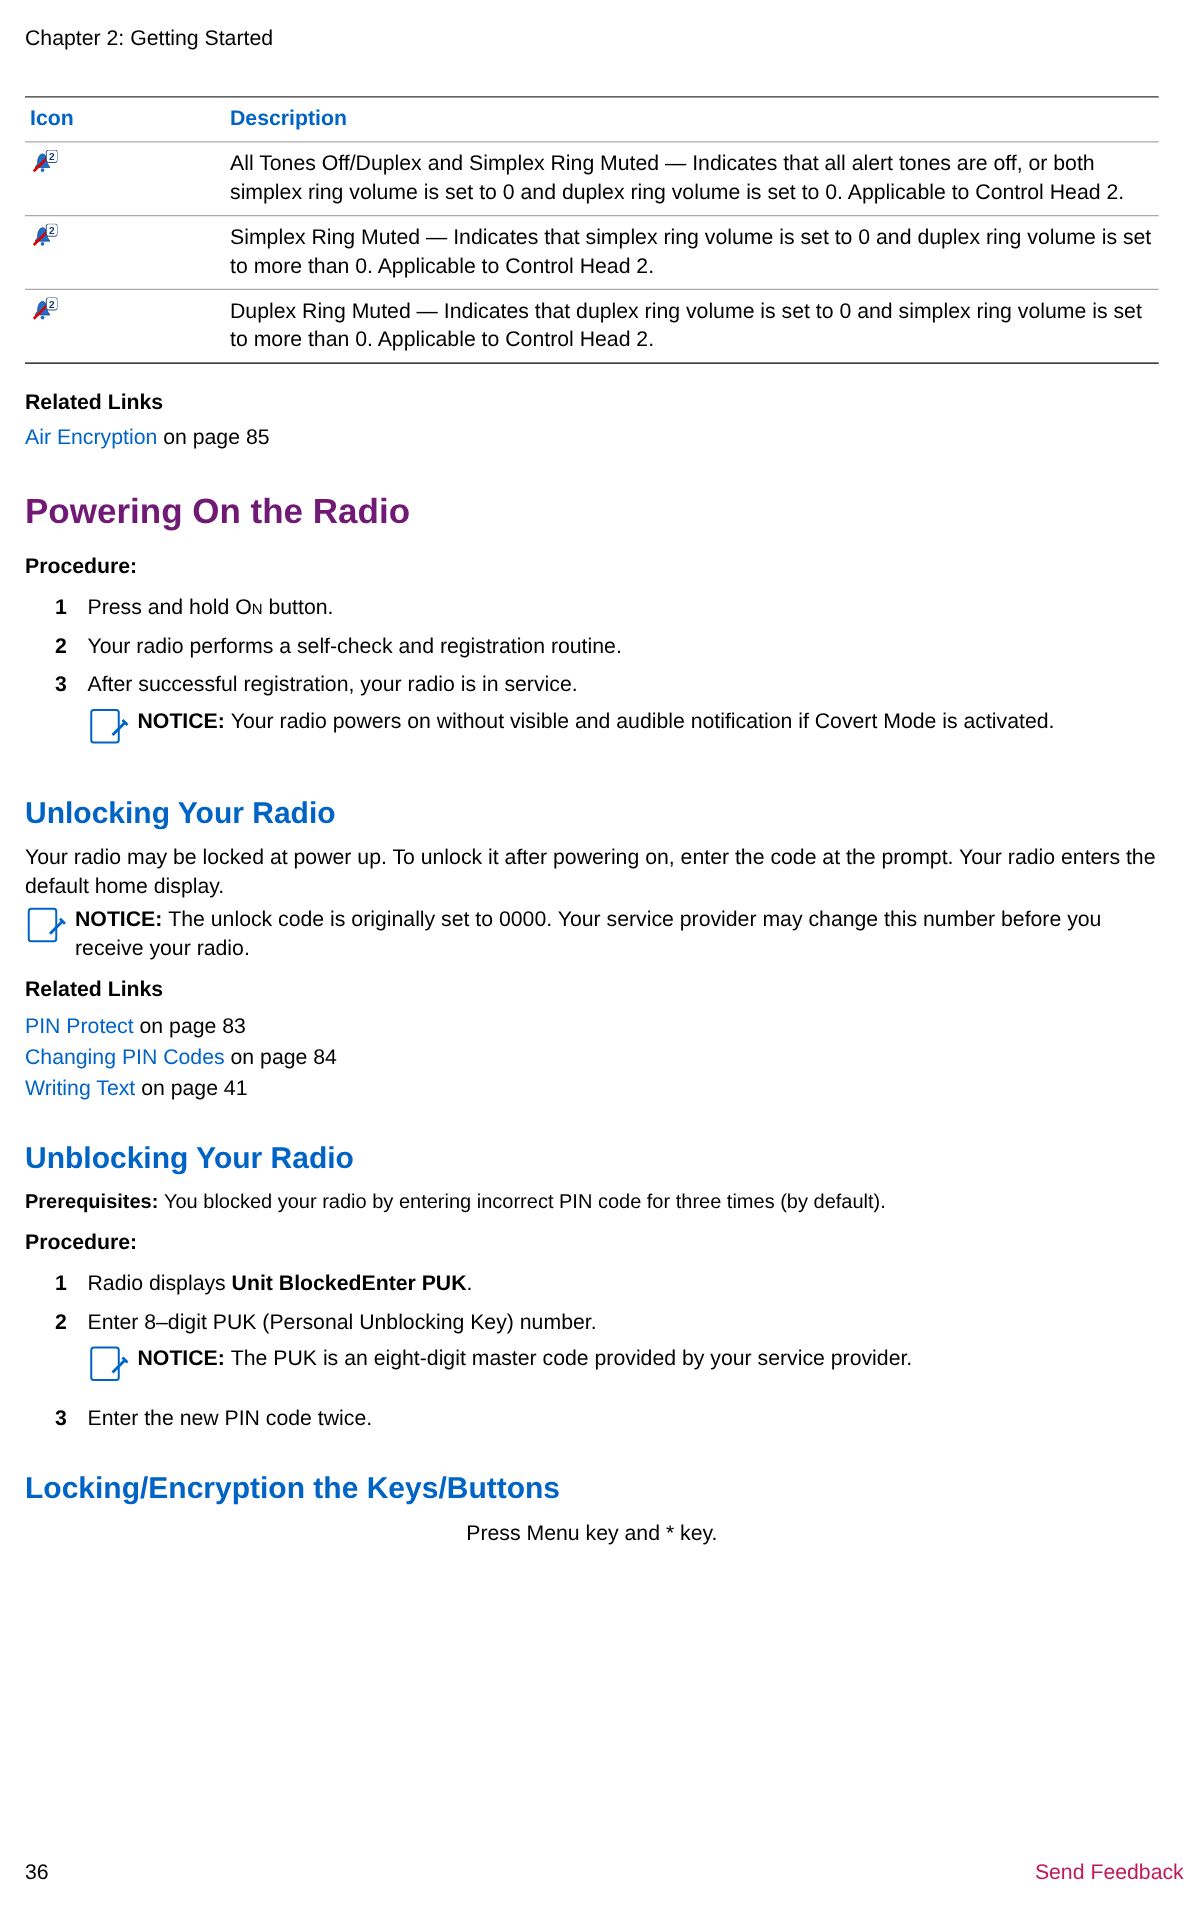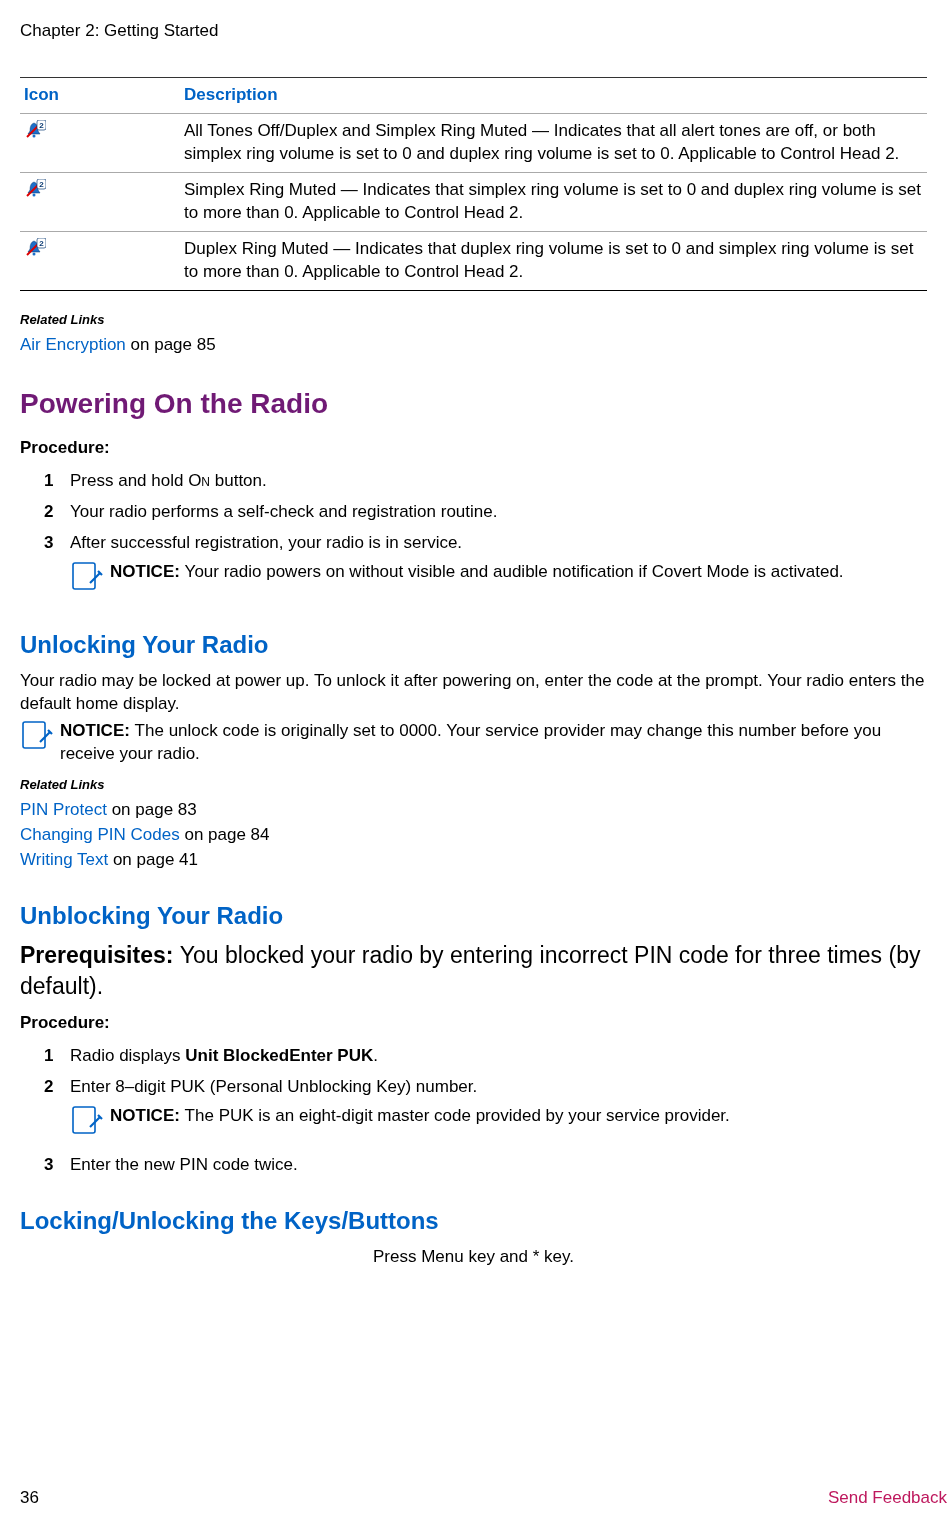--- a/index.html
+++ b/index.html
@@ -38,40 +38,40 @@
       font-size: 17px;
     }
     table.icon-table tr:last-child td { border-bottom: 1.5px solid #000; }
     .bell-icon-wrap {
       display: inline-block;
       position: relative;
       width: 22px;
       height: 20px;
     }
     .bell-icon-wrap svg { position: absolute; top: 0; left: 0; }
-    .related-heading { font-weight: bold; font-size: 13px; margin-top: 10px; margin-bottom: 6px; font-style: italic; }
+    .related-heading { font-weight: bold; font-size: 17px; margin-top: 10px; margin-bottom: 6px; }
     .link-line { font-size: 17px; margin-bottom: 2px; }
     .link-line .link-text { color: #0063c6; }
     .link-line .page-text { color: #000; }
     h2.section-h {
       color: #701a75;
       font-size: 28px;
       font-weight: bold;
       margin-top: 28px;
       margin-bottom: 14px;
     }
     h3.section-h3 {
       color: #0063c6;
       font-size: 24px;
       font-weight: bold;
       margin-top: 28px;
       margin-bottom: 8px;
     }
     .procedure-label { font-weight: bold; font-size: 17px; margin-top: 10px; margin-bottom: 10px; }
-    .prereq-line { font-size: 23px; margin-bottom: 10px; }
+    .prereq-line { font-size: 16px; margin-bottom: 10px; }
     .prereq-line .bold { font-weight: bold; }
     .step-row { display: flex; margin-bottom: 8px; padding-left: 24px; }
     .step-num { font-weight: bold; width: 26px; flex-shrink: 0; }
     .step-body { flex: 1; }
     .step-body .sc { font-variant: small-caps; }
     .step-body .bold { font-weight: bold; }
     .notice-box { display: flex; margin-left: 0; margin-top: 6px; margin-bottom: 4px; }
     .notice-icon { width: 40px; flex-shrink: 0; padding-right: 8px; }
     .notice-text { flex: 1; }
     .notice-text .bold { font-weight: bold; }
@@ -227,21 +227,21 @@
       </div>
       <div class="notice-text"><span class="bold">NOTICE: </span><span>The PUK is an eight-digit master code provided by your service provider.</span></div>
     </div>
   </div>
 </div>
 <div class="step-row">
   <div class="step-num">3</div>
   <div class="step-body">Enter the new PIN code twice.</div>
 </div>
 
-<h3 class="section-h3">Locking/Unlocking the Keys/Buttons</h3>
+<h3 class="section-h3">Locking/Encryption the Keys/Buttons</h3>
 <div class="para"><span>Press </span><span class="sc">Menu</span><span> key and * key.</span></div>
 
 </div>
 
 <div class="footer">
   <span>36</span>
   <span class="feedback">Send Feedback</span>
 </div>
 
 </body></html>

